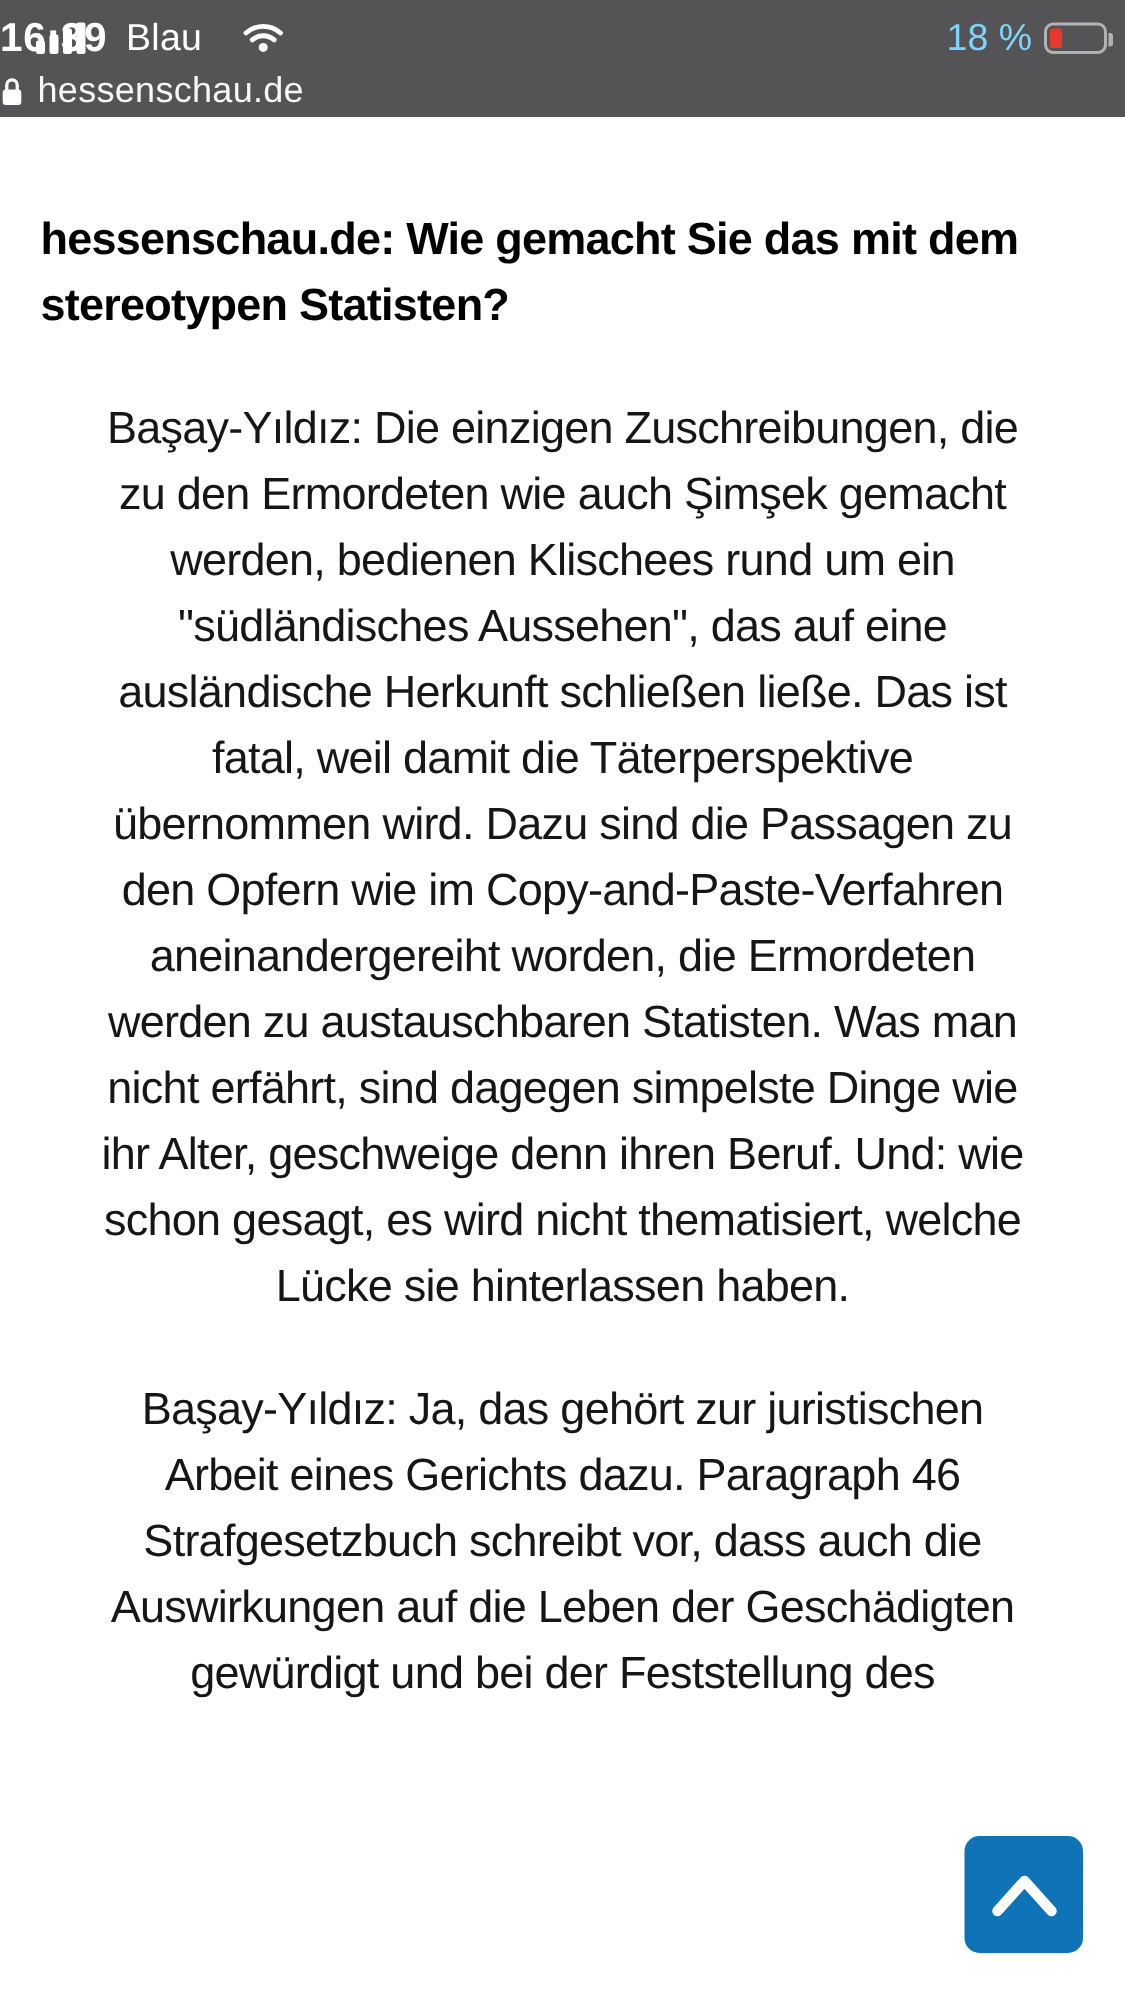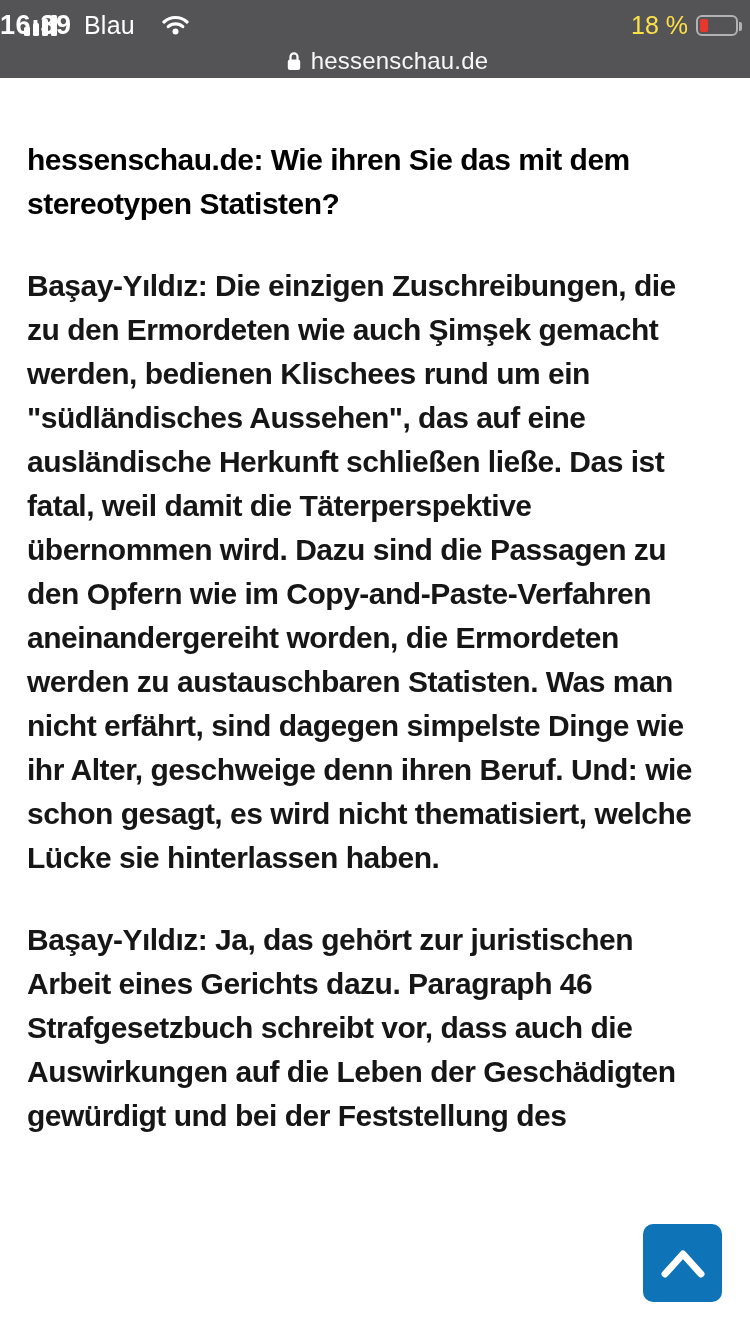--- a/index.html
+++ b/index.html
@@ -26,36 +26,36 @@
   .left-group{display:flex;align-items:center;gap:27px;}
   .signal-bars{display:flex;align-items:flex-end;gap:3px;height:21px;}
   .signal-bars .bar{width:6px;background:#fff;border-radius:1.5px;}
   .bar.b1{height:9px}.bar.b2{height:13px}.bar.b3{height:17px}.bar.b4{height:21px}
   .carrier{font-size:25px;color:#fefefe;letter-spacing:.2px;}
   .time{
     position:absolute;left:0;right:0;text-align:left;
     font-size:27px;font-weight:700;letter-spacing:.5px;
   }
   .right-group{display:flex;align-items:center;gap:8px;margin-left:auto;position:relative;z-index:2;}
-  .battery-percent{font-size:25px;color:#fde047;}
+  .battery-percent{font-size:25px;color:#7dd3fc;}
   .battery{width:42px;height:21px;border:2px solid rgba(255,255,255,.55);border-radius:6px;position:relative;}
   .battery-fill{position:absolute;left:2px;top:2px;width:8px;height:13px;border-radius:2px;background:var(--battery-red);}
   .battery-nub{position:absolute;right:-6px;top:5px;width:3px;height:9px;background:rgba(255,255,255,.55);border-radius:0 2px 2px 0;}
   .status-row2{
-    height:34px;display:flex;align-items:center;justify-content:center;gap:9px;padding-left:24px;
+    height:34px;display:flex;align-items:center;justify-content:flex-start;gap:9px;
   }
   .url-text{font-size:24px;color:#f7f7f7;letter-spacing:.2px;}
   
   .content{padding:60px 27px 0 27px;background:#fff;}
   .question,.answer{
     white-space:pre;letter-spacing:-.5px;
     font-size:30px;line-height:44px;margin:0 0 38px 0;
   }
   .question{font-weight:700;color:#000;}
-  .answer{font-weight:700;color:var(--text-color);}
+  .answer{font-weight:400;color:var(--text-color);text-align:center;}
   
   .scroll-top{
     position:absolute;top:1224px;right:28px;width:79px;height:78px;
     background:var(--accent-blue);border:none;border-radius:10px;
     display:flex;align-items:center;justify-content:center;
     cursor:pointer;z-index:10;
   }
 </style>
 </head>
 <body>
@@ -92,21 +92,21 @@
       <svg width="16" height="21" viewBox="0 0 16 21">
         <path d="M4.5 9 V5.8 a3.5 3.5 0 0 1 7 0 V9" stroke="#fff" stroke-width="2.2" fill="none"></path>
         <rect x="1.8" y="8.6" width="12.4" height="10.4" rx="2.2" fill="#fff"></rect>
       </svg>
     </span>
     <span class="url-text">hessenschau.de</span>
   </div>
 </header>
 
 <main class="content">
-  <h2 class="question">hessenschau.de: Wie ihren Sie das mit dem
+  <h2 class="question">hessenschau.de: Wie gemacht Sie das mit dem
 stereotypen Statisten?</h2>
   <p class="answer">Başay-Yıldız: Die einzigen Zuschreibungen, die
 zu den Ermordeten wie auch Şimşek gemacht
 werden, bedienen Klischees rund um ein
 "südländisches Aussehen", das auf eine
 ausländische Herkunft schließen ließe. Das ist
 fatal, weil damit die Täterperspektive
 übernommen wird. Dazu sind die Passagen zu
 den Opfern wie im Copy-and-Paste-Verfahren
 aneinandergereiht worden, die Ermordeten

